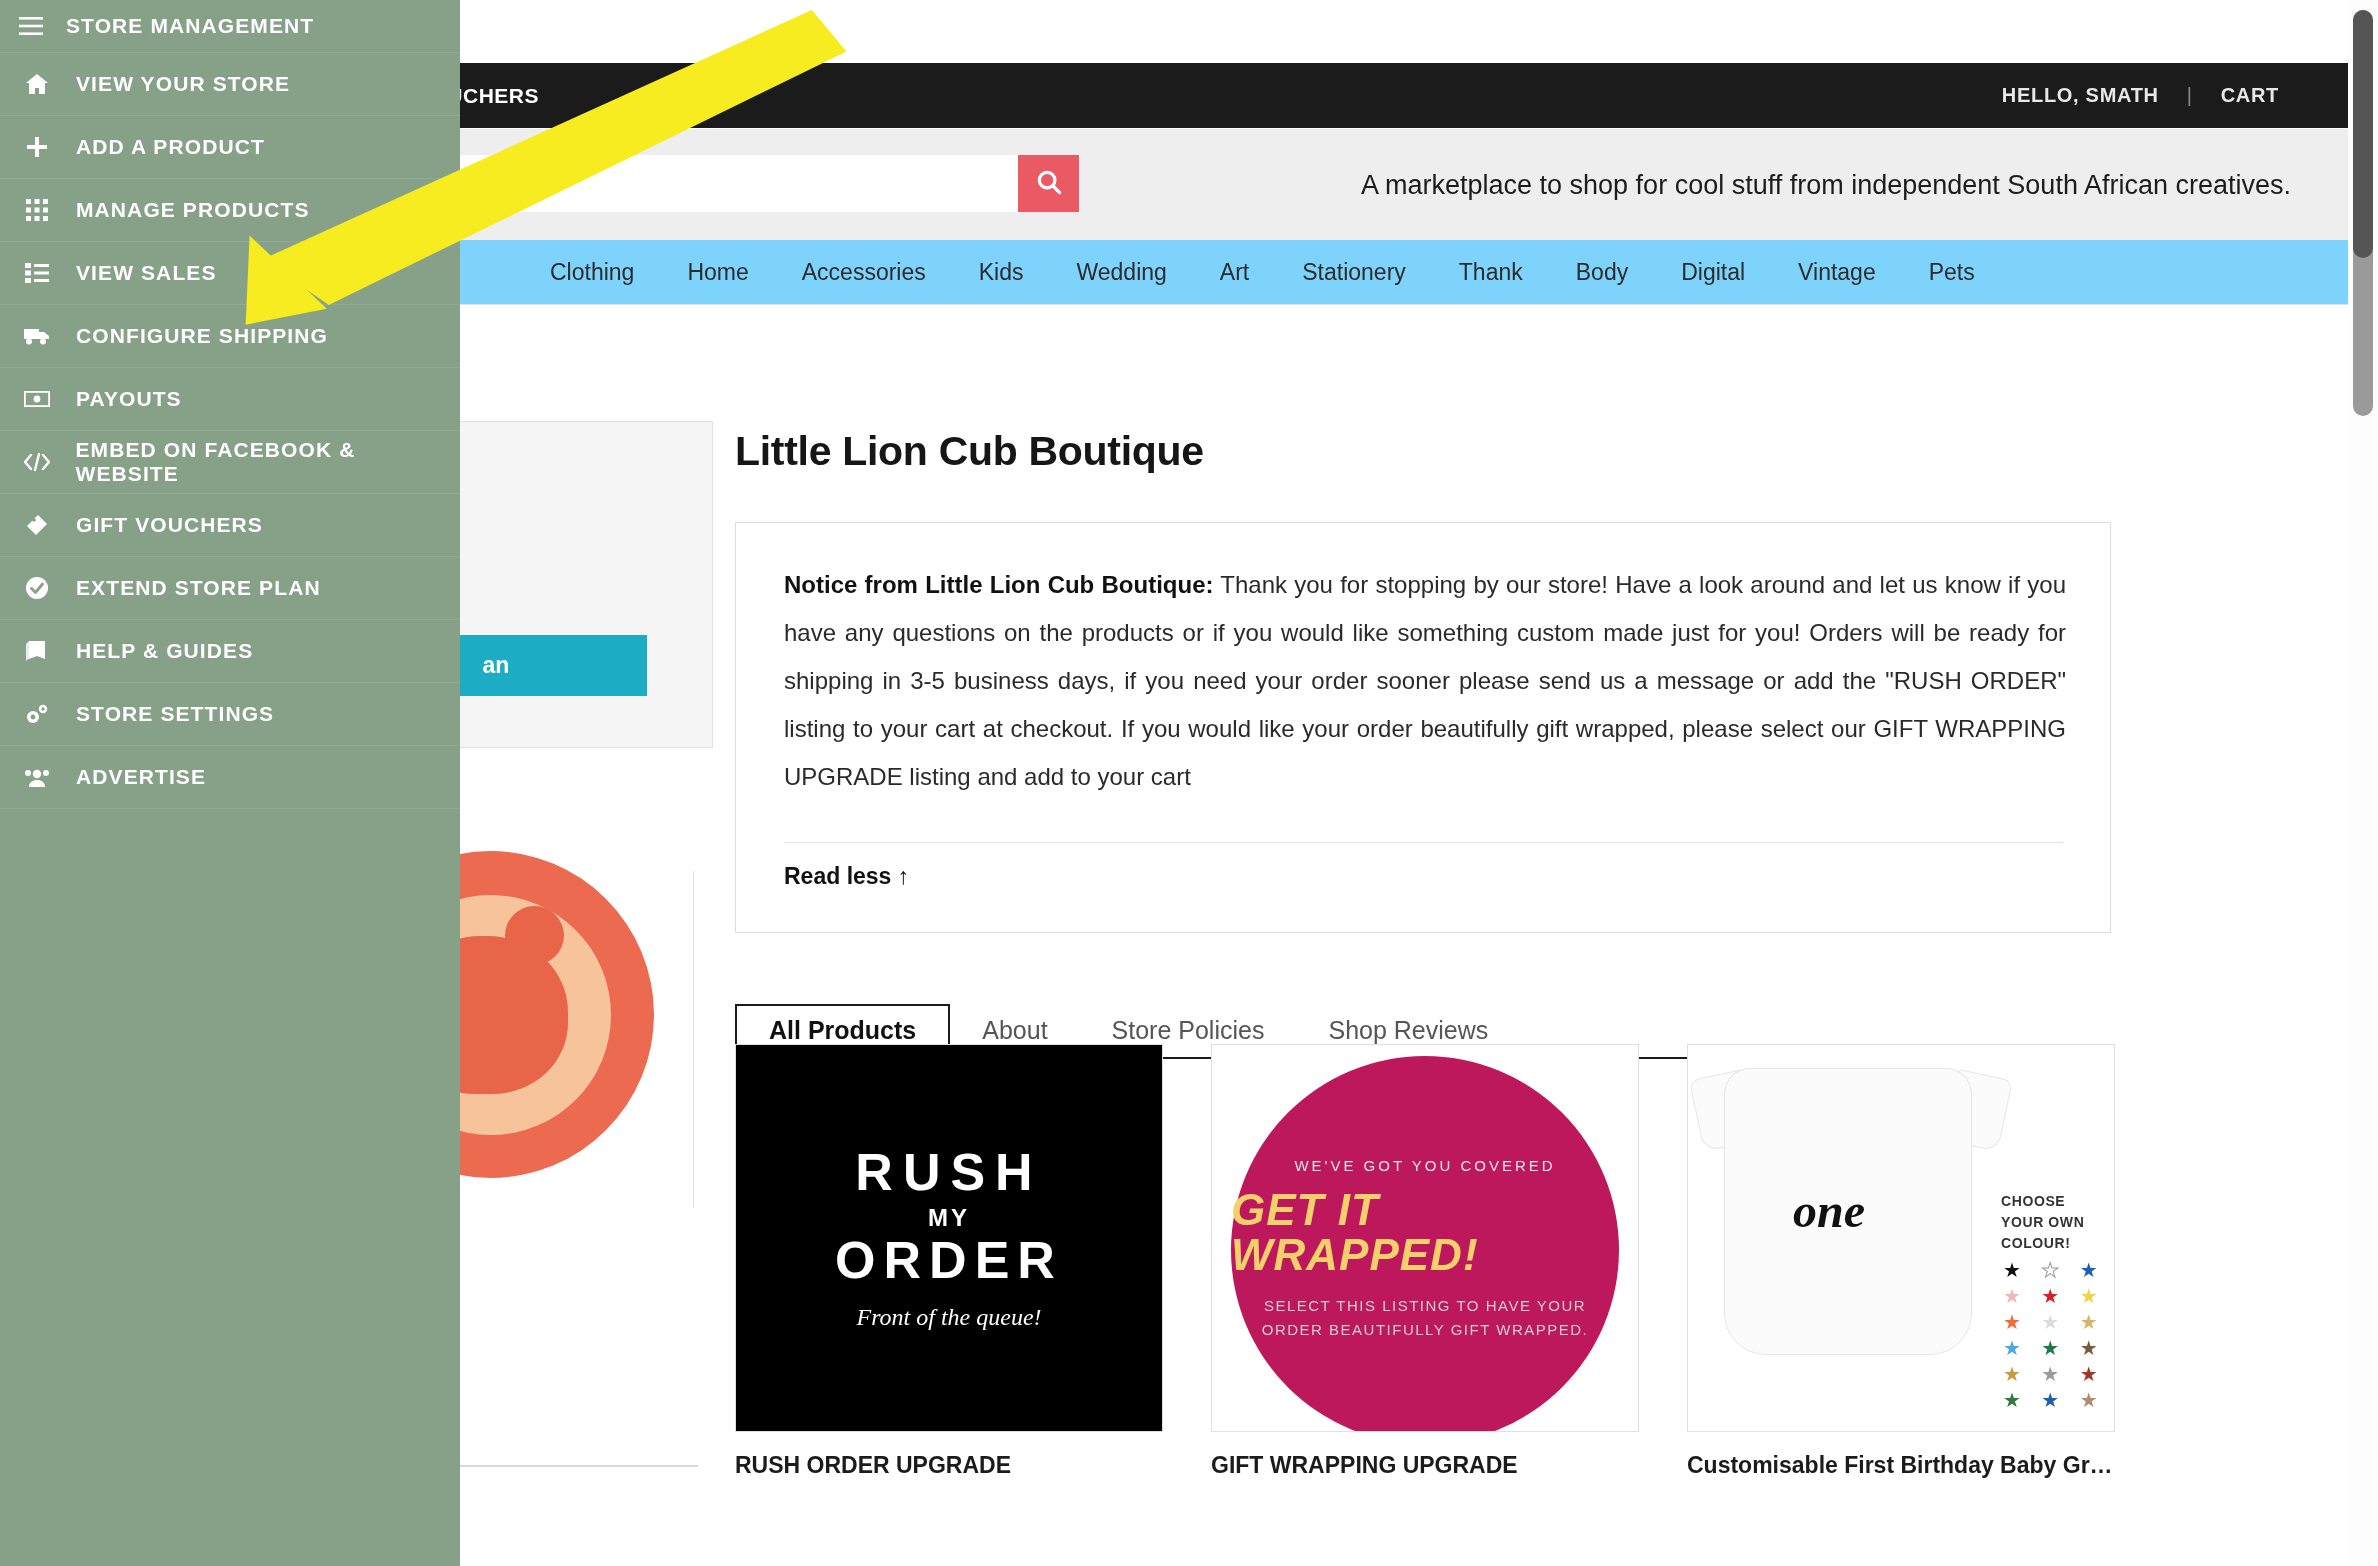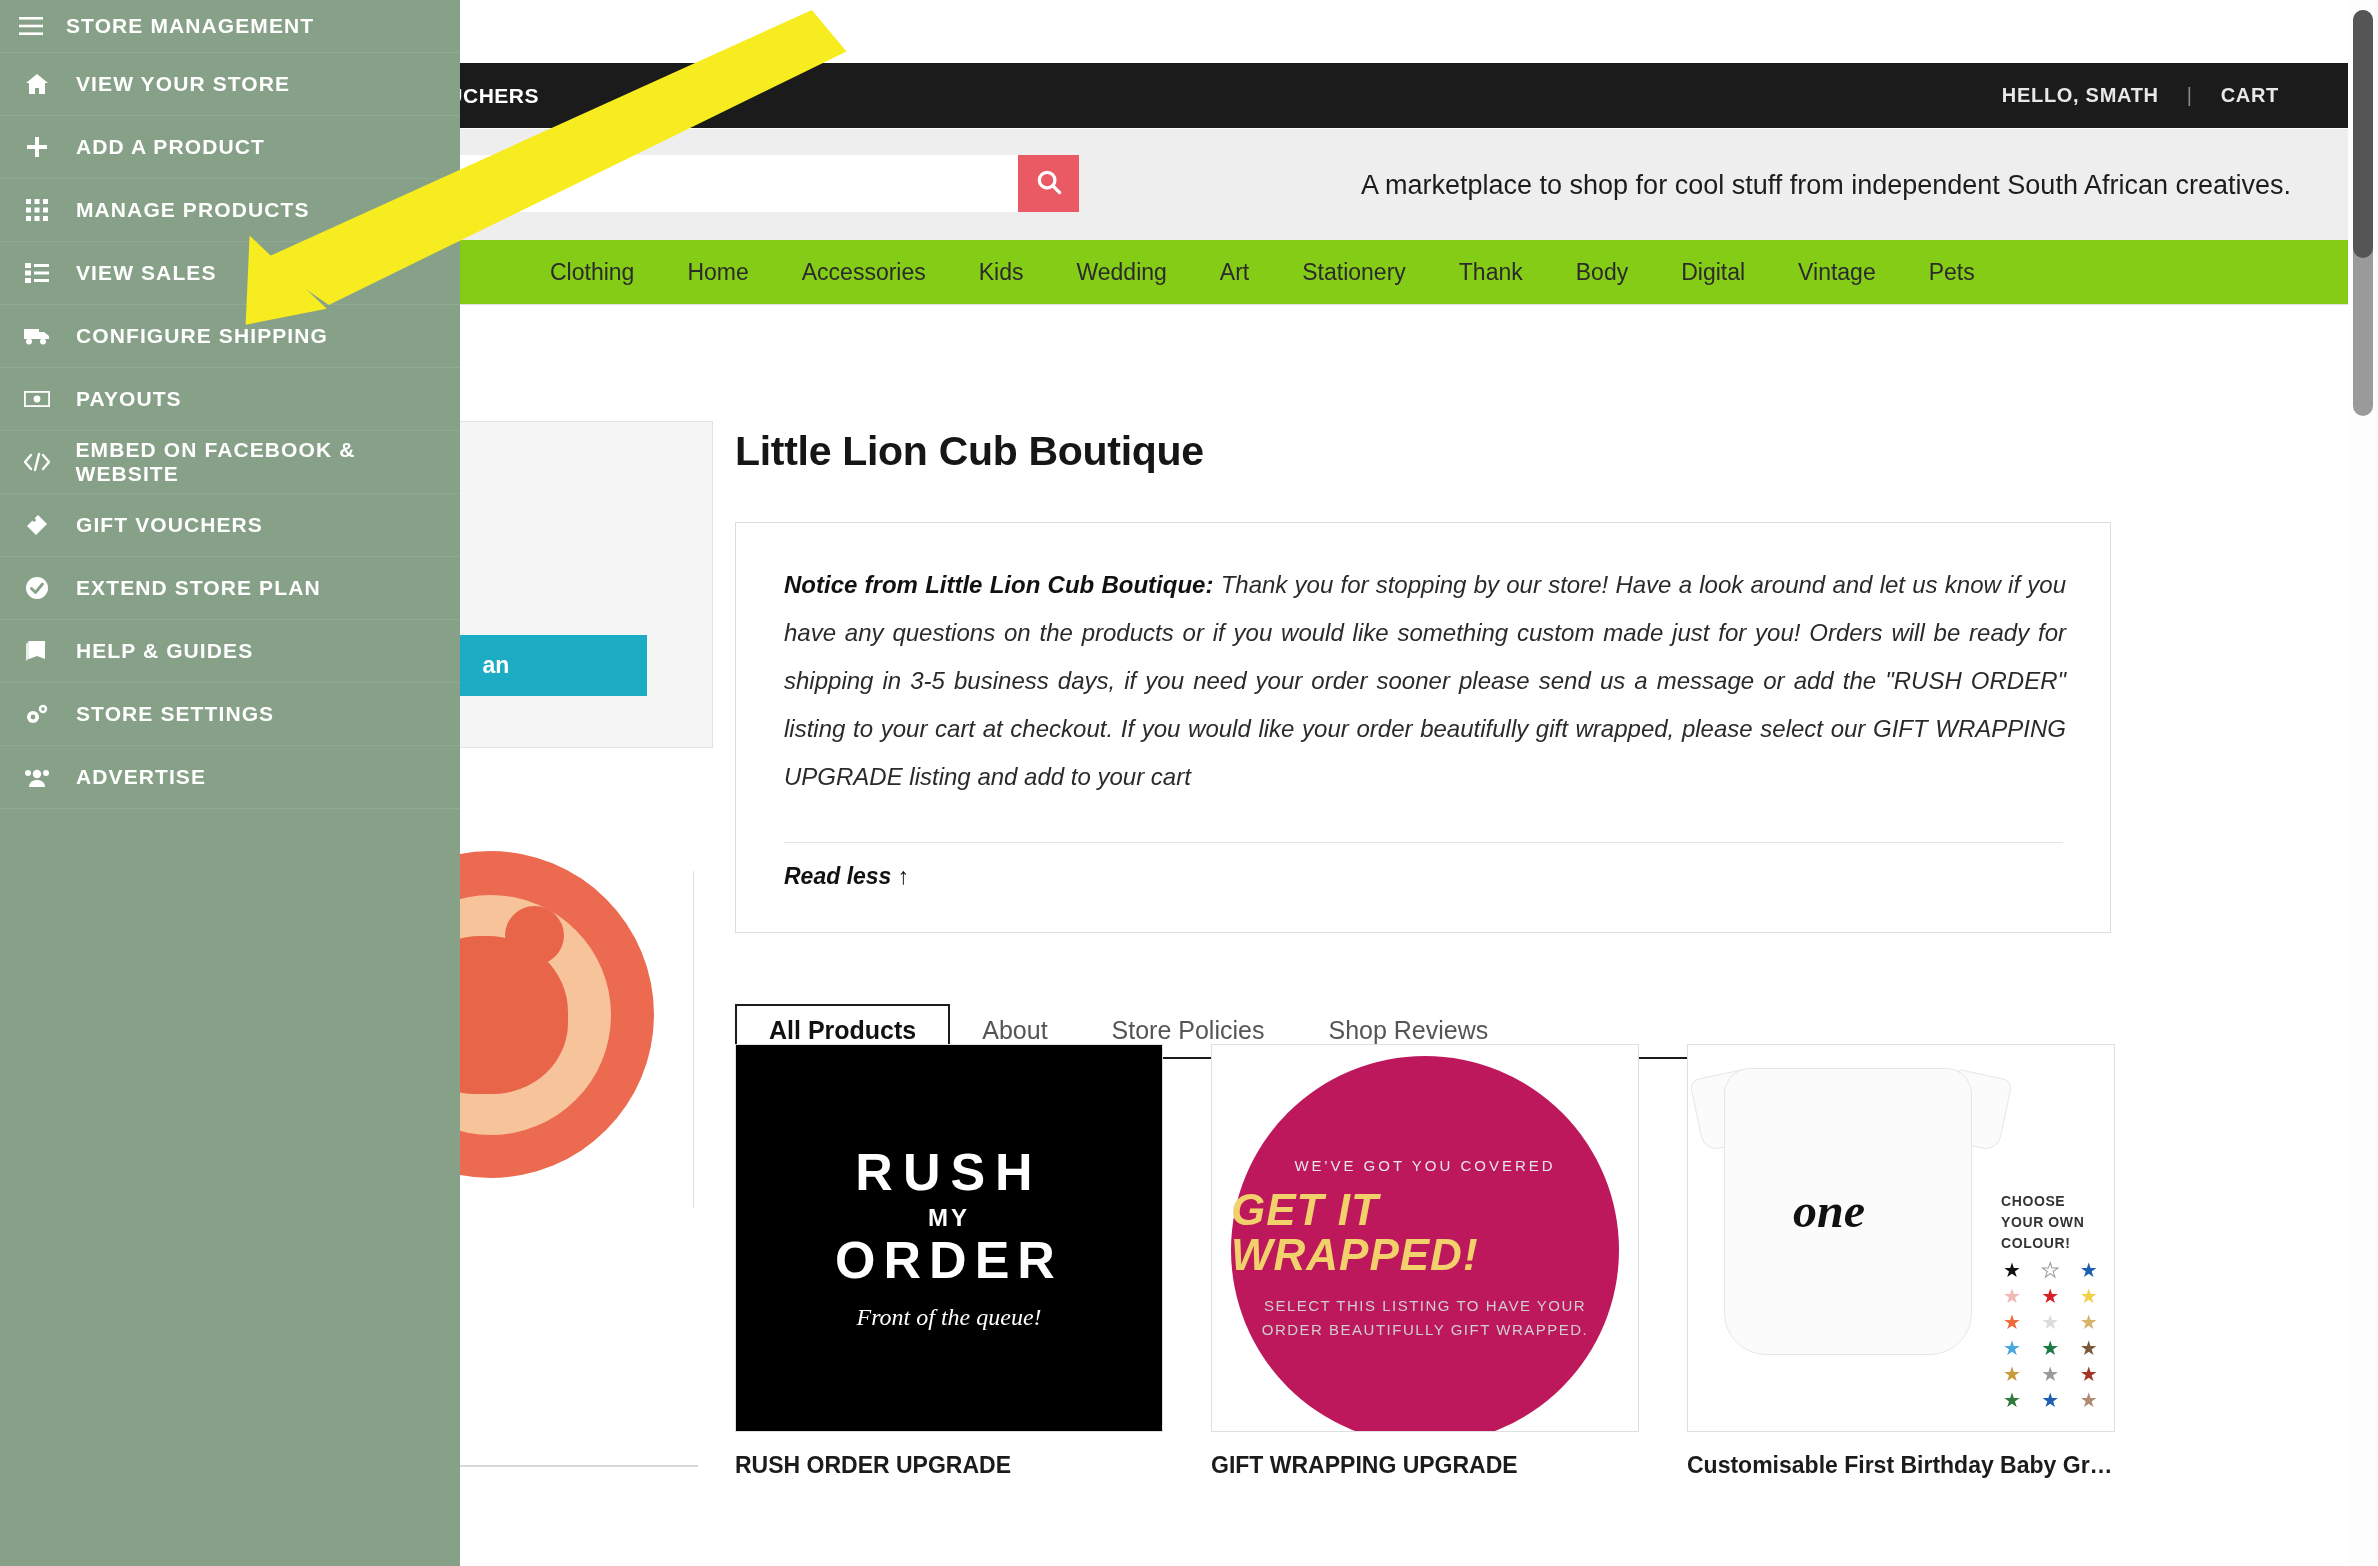--- a/index.html
+++ b/index.html
@@ -46,21 +46,21 @@
     display: flex; align-items: center; justify-content: center;
   }
   .tagline {
     position: absolute; right: 57px; top: 170px;
     font-size: 27px; color: #1c1c1c; white-space: nowrap;
     font-family: "Liberation Sans", sans-serif;
   }
 
   .catnav {
     position: absolute; left: 0; top: 240px; width: 2348px; height: 65px;
-    background: #84cc16; border-bottom: 1px solid #e0e0e0;
+    background: #7dd3fc; border-bottom: 1px solid #e0e0e0;
     display: flex; align-items: center;
   }
   .catnav .spacer { width: 550px; }
   .catnav a {
     font-size: 23px; color: #2b2b2b; text-decoration: none;
     margin-right: 53px; white-space: nowrap;
   }
   .plan-box {
     position: absolute; left: 312px; top: 421px; width: 401px; height: 327px;
     background: #f5f5f5; border: 1px solid #e2e2e2;
@@ -109,21 +109,21 @@
   }
   .shop-rule {
     position: absolute; left: 312px; top: 1465px; width: 386px; height: 2px; background: #d8d8d8;
   }
   .store-title {
     position: absolute; left: 735px; top: 428px;
     font-size: 41px; font-weight: bold; color: #161616; letter-spacing: -0.3px;
   }
   .notice-box {
     position: absolute; left: 735px; top: 522px; width: 1376px; height: 411px;
-    border: 1px solid #dddddd; background: #fff; font-style: italic;
+    border: 1px solid #dddddd; background: #fff;
   }
   .notice-text {
     position: absolute; left: 48px; top: 38px; width: 1282px;
     font-size: 24px; line-height: 48px; color: #2a2a2a; text-align: justify;
     font-family: "Liberation Sans", sans-serif;
   }
   .notice-text b { font-weight: bold; color: #111; }
   .notice-rule {
     position: absolute; left: 48px; top: 319px; width: 1279px; height: 1px; background: #e3e3e3;
   }

